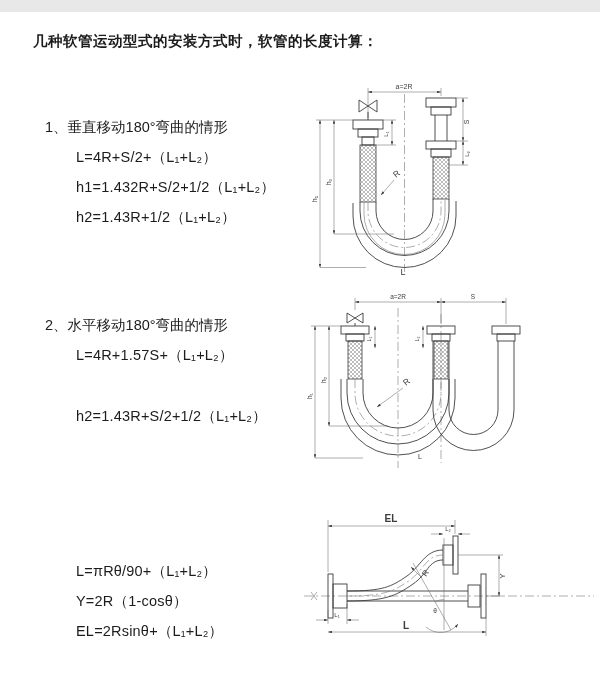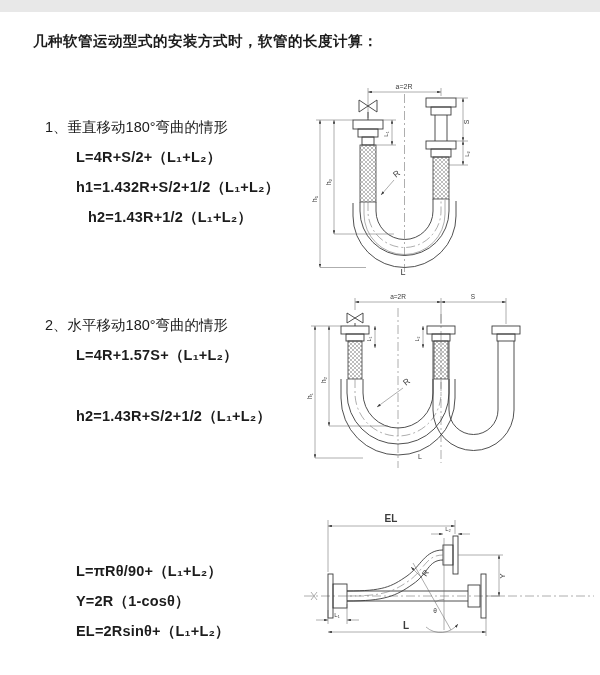--- a/index.html
+++ b/index.html
@@ -3,39 +3,39 @@
 <meta charset="utf-8">
 <style>
   html,body{margin:0;padding:0;background:#e8e8e8;}
   .page{
     position:relative;width:600px;height:675px;background:#ffffff;
     font-family:"Liberation Sans","DejaVu Sans",sans-serif;color:#1c1c1c;
     overflow:hidden;margin:12px auto;
   }
   .doc-title{position:absolute;left:33px;top:20px;font-size:14.5px;font-weight:700;letter-spacing:.5px;white-space:nowrap;}
   .sec-heading{position:absolute;font-size:14.5px;font-weight:400;white-space:nowrap;}
-  .formula{position:absolute;font-size:14.5px;font-weight:700;letter-spacing:.2px;white-space:nowrap;}
+  .formula{position:absolute;font-size:14.5px;font-weight:400;letter-spacing:.2px;white-space:nowrap;}
   .diagram{position:absolute;}
   svg text{font-family:"Liberation Sans","DejaVu Sans",sans-serif;fill:#3c3c3c;}
   .mainln{stroke:#3c3c3c;stroke-width:.9;fill:none;}
   .thinln{stroke:#6a6a6a;stroke-width:.55;fill:none;}
   .dashln{stroke:#6a6a6a;stroke-width:.55;fill:none;stroke-dasharray:9 3 2 3;}
   .hatch{stroke:#3c3c3c;stroke-width:.8;}
 </style>
 </head>
 <body>
 
 <div class="page">
 
   <div class="doc-title">几种软管运动型式的安装方式时，软管的长度计算：</div>
 
   <div class="sec-heading" style="left:45px;top:106px;">1、垂直移动180°弯曲的情形</div>
   <div class="formula" style="left:76px;top:136px;">L=4R+S/2+（L₁+L₂）</div>
   <div class="formula" style="left:76px;top:166px;">h1=1.432R+S/2+1/2（L₁+L₂）</div>
-  <div class="formula" style="left:88px;top:196px;">h2=1.43R+1/2（L₁+L₂）</div>
+  <div class="formula" style="left:76px;top:196px;">h2=1.43R+1/2（L₁+L₂）</div>
 
   <svg class="diagram" style="left:306px;top:62px;" width="290" height="205" viewBox="0 0 290 205">
     <defs>
       <pattern id="p1" width="4" height="4" patternUnits="userSpaceOnUse">
         <path d="M0 4 L4 0 M0 0 L4 4" stroke="#7a7a7a" stroke-width="0.5"></path>
       </pattern>
       <marker id="m1" viewBox="0 0 6 4" refX="6" refY="2" markerWidth="7" markerHeight="5" orient="auto-start-reverse">
         <path d="M0 0 L6 2 L0 4 z" fill="#3c3c3c"></path>
       </marker>
     </defs>

